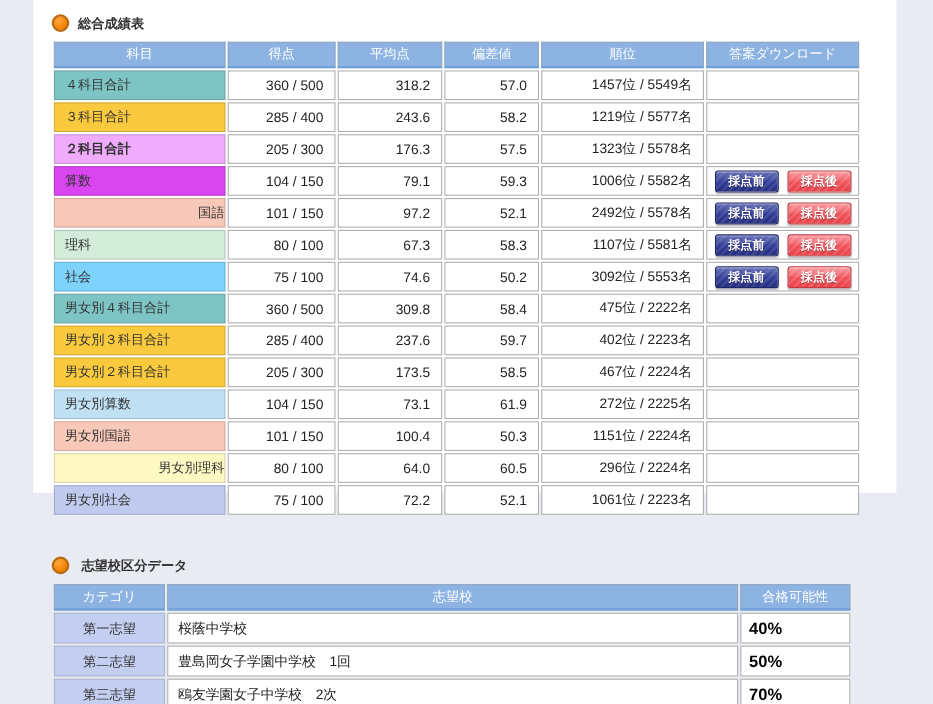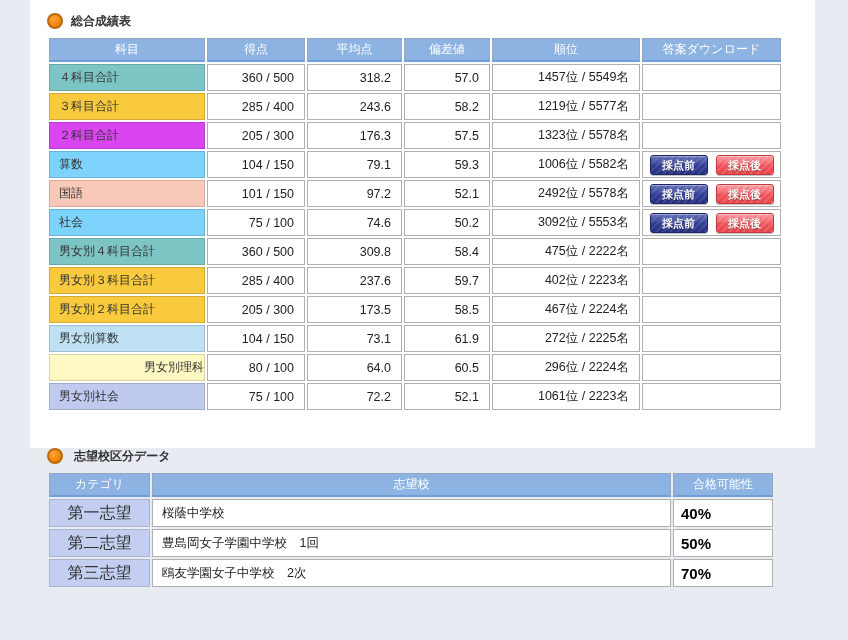--- a/index.html
+++ b/index.html
@@ -45,21 +45,21 @@
   #table2 td{height:26px;}
   .td-label{
     border:1px solid rgba(0,0,0,0.15);
     padding-left:9px;font-size:12px;color:#333;margin-top:29px;
   }
   .td-num{text-align:right;padding-right:10px;}
   .td-btns{text-align:center;margin-top:32px;}
   .td-cat{
     background:var(--category_cell,#c3cef0);
     border:1px solid rgba(0,0,0,0.12);
-    text-align:center;font-size:16px;color:#333;
+    text-align:center;font-size:12px;color:#333;
   }
   .td-school{padding-left:9px;}
   .td-pct{font-size:15px;font-weight:bold;color:#000;padding-left:7px;}
 
   .btn{
     display:inline-block;width:56px;height:18px;line-height:18px;
     margin:0 4px;border-radius:3px;cursor:pointer;
     color:#fff;font-size:11px;font-weight:bold;text-align:center;
     text-shadow:0 1px 1px rgba(0,0,0,0.35);
     box-shadow:inset 0 1px 0 rgba(255,255,255,0.35), 0 1px 1px rgba(0,0,0,0.25);
@@ -118,41 +118,49 @@
         </tr>
         <tr>
           <td class="td-label" style="background: rgb(249, 201, 62);">３科目合計</td>
           <td class="td-num">285 / 400</td>
           <td class="td-num">243.6</td>
           <td class="td-num">58.2</td>
           <td class="td-num">1219位 / 5577名</td>
           <td class="td-btns"></td>
         </tr>
         <tr>
-          <td class="td-label" style="background: #d946ef;">２科目合計</td>
+          <td class="td-label" style="background: #f0abfc; font-weight: bold;">２科目合計</td>
           <td class="td-num">205 / 300</td>
           <td class="td-num">176.3</td>
           <td class="td-num">57.5</td>
           <td class="td-num">1323位 / 5578名</td>
           <td class="td-btns"></td>
         </tr>
         <tr>
-          <td class="td-label" style="background: #7dd3fc;">算数</td>
+          <td class="td-label" style="background: #d946ef;">算数</td>
           <td class="td-num">104 / 150</td>
           <td class="td-num">79.1</td>
           <td class="td-num">59.3</td>
           <td class="td-num">1006位 / 5582名</td>
           <td class="td-btns"><a class="btn btn-before">採点前</a><a class="btn btn-after">採点後</a></td>
         </tr>
         <tr>
-          <td class="td-label" style="background: rgb(248, 200, 184);">国語</td>
+          <td class="td-label" style="background: rgb(248, 200, 184); text-align: right;">国語</td>
           <td class="td-num">101 / 150</td>
           <td class="td-num">97.2</td>
           <td class="td-num">52.1</td>
           <td class="td-num">2492位 / 5578名</td>
+          <td class="td-btns"><a class="btn btn-before">採点前</a><a class="btn btn-after">採点後</a></td>
+        </tr>
+        <tr>
+          <td class="td-label" style="background: rgb(212, 236, 218);">理科</td>
+          <td class="td-num">80 / 100</td>
+          <td class="td-num">67.3</td>
+          <td class="td-num">58.3</td>
+          <td class="td-num">1107位 / 5581名</td>
           <td class="td-btns"><a class="btn btn-before">採点前</a><a class="btn btn-after">採点後</a></td>
         </tr>
         <tr>
           <td class="td-label" style="background: #7dd3fc; font-family: Liberation Mono, monospace;">社会</td>
           <td class="td-num">75 / 100</td>
           <td class="td-num">74.6</td>
           <td class="td-num">50.2</td>
           <td class="td-num">3092位 / 5553名</td>
           <td class="td-btns"><a class="btn btn-before">採点前</a><a class="btn btn-after">採点後</a></td>
         </tr>
@@ -179,20 +187,28 @@
           <td class="td-num">58.5</td>
           <td class="td-num">467位 / 2224名</td>
           <td class="td-btns"></td>
         </tr>
         <tr>
           <td class="td-label" style="background: rgb(192, 225, 244);">男女別算数</td>
           <td class="td-num">104 / 150</td>
           <td class="td-num">73.1</td>
           <td class="td-num">61.9</td>
           <td class="td-num">272位 / 2225名</td>
+          <td class="td-btns"></td>
+        </tr>
+        <tr>
+          <td class="td-label" style="background: rgb(248, 200, 184);">男女別国語</td>
+          <td class="td-num">101 / 150</td>
+          <td class="td-num">100.4</td>
+          <td class="td-num">50.3</td>
+          <td class="td-num">1151位 / 2224名</td>
           <td class="td-btns"></td>
         </tr>
         <tr>
           <td class="td-label" style="background: #fef9c3; text-align: right;">男女別理科</td>
           <td class="td-num">80 / 100</td>
           <td class="td-num">64.0</td>
           <td class="td-num">60.5</td>
           <td class="td-num">296位 / 2224名</td>
           <td class="td-btns"></td>
         </tr>

